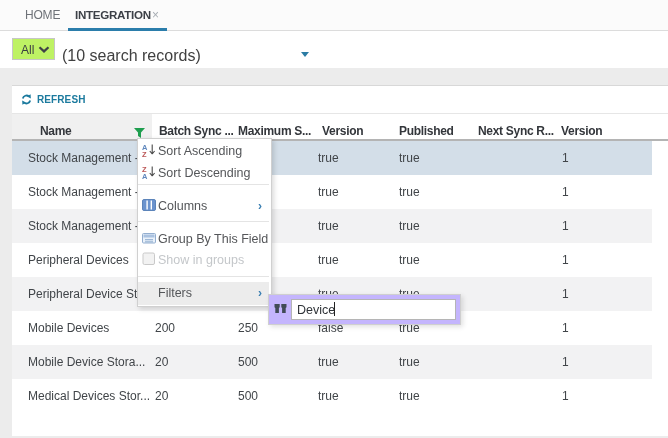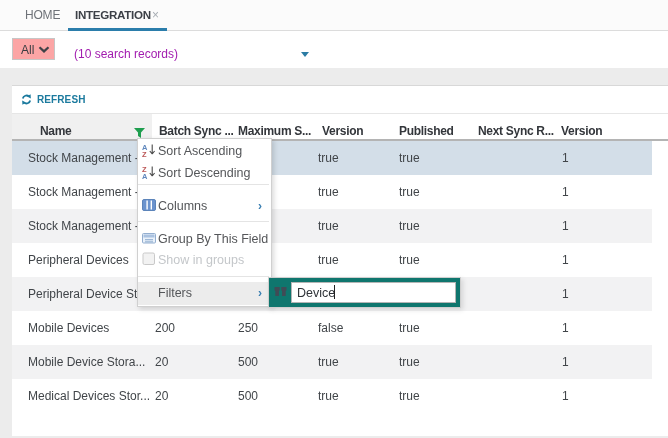--- a/index.html
+++ b/index.html
@@ -9,24 +9,24 @@
 
   
   #tabbar{left:0;top:0;width:668px;height:30px;background:#fbfbfb;border-bottom:1px solid #dcdcdc;}
   #tab-home{left:25px;top:8px;font-size:12px;color:#6e7278;letter-spacing:-.2px;}
   #tab-int{left:75px;top:8px;font-size:11.6px;font-weight:bold;color:#3c4047;letter-spacing:-.3px;}
   #tab-x{left:152px;top:8px;font-size:12px;color:#a7adb3;}
   #tab-underline{left:68px;top:28px;width:99px;height:3px;background:#2b7dab;}
 
   
   #toolbar{left:0;top:31px;width:668px;height:37px;background:#ffffff;}
-  #allbox{left:12px;top:38px;width:41px;height:20px;background:#fca5a5;border:1px solid #c6c6c6;font-size:12px;color:#3a3d42;}
+  #allbox{left:12px;top:38px;width:41px;height:20px;background:#bef264;border:1px solid #c6c6c6;font-size:12px;color:#3a3d42;}
   #allbox .t{position:absolute;left:8px;top:4px;}
   #allbox .c{position:absolute;right:4px;top:7px;width:12px;height:7px;}
-  #rec{left:62px;top:47px;font-size:12px;color:#a21caf;margin-left:12px;}
+  #rec{left:62px;top:47px;font-size:16px;color:#404040;}
   #clear{left:163px;top:47px;font-size:12px;color:#2b7ca4;}
   #clear-arr{left:301px;top:52px;width:0;height:0;border-left:4px solid transparent;border-right:4px solid transparent;border-top:5px solid #2b7ca4;}
 
   
   #panel{left:12px;top:85px;width:656px;height:350px;background:#fff;border-top:1px solid #d8d8d8;}
   #refresh-ic{left:9px;top:8px;width:11px;height:11px;}
   #refresh-t{left:25px;top:8px;font-size:10px;font-weight:bold;color:#1b7a9e;letter-spacing:.1px;}
   #hdr{left:0;top:27px;width:656px;height:25px;background:#fff;border-top:1px solid #e6e6e6;border-bottom:2px solid #b4b4b4;box-sizing:content-box;font-size:12px;letter-spacing:-.3px;font-weight:bold;color:#33363b;text-align:right;}
   #hdr .namecell{position:absolute;left:0;top:0;width:140px;height:25px;background:#f0f0f0;}
   #hdr span{position:absolute;top:10px;}
@@ -47,21 +47,21 @@
   
   #menu{left:137px;top:138px;width:133px;height:167px;background:#fff;border:1px solid #d0d0d0;box-shadow:2px 2px 5px rgba(0,0,0,.15);}
   .mi{position:absolute;left:0;width:131px;height:22px;font-size:12.5px;color:#545659;}
   .mi .txt{position:absolute;left:20px;top:4px;}
   .mi .ico{position:absolute;left:4px;top:3px;width:14px;height:14px;}
   .mi .sub{position:absolute;right:7px;top:4px;color:#3a7fb2;font-size:12px;font-weight:bold;}
   .msep{position:absolute;left:0;width:131px;height:1px;background:#e4e4e4;}
   .dis{color:#c4c7ca;}
 
   
-  #submenu{left:268px;top:277px;width:191px;height:29px;background:#0f766e;border:1px solid #cfcfcf;box-shadow:2px 2px 5px rgba(0,0,0,.12);}
+  #submenu{left:268px;top:294px;width:191px;height:29px;background:#c4b5fd;border:1px solid #cfcfcf;box-shadow:2px 2px 5px rgba(0,0,0,.12);}
   #sm-ico{left:5px;top:8px;width:13px;height:12px;}
   #sm-input{left:22px;top:4px;width:163px;height:19px;background:#fff;border:1px solid #b5b5b5;}
   #sm-input .tx{position:absolute;left:5px;top:3px;font-size:12.5px;color:#2f3338;}
   #sm-caret{position:absolute;left:42px;top:2px;width:1px;height:14px;background:#222;}
 </style>
 </head>
 <body>
 <div id="stage">
 
   <div class="abs" id="tabbar"></div>

